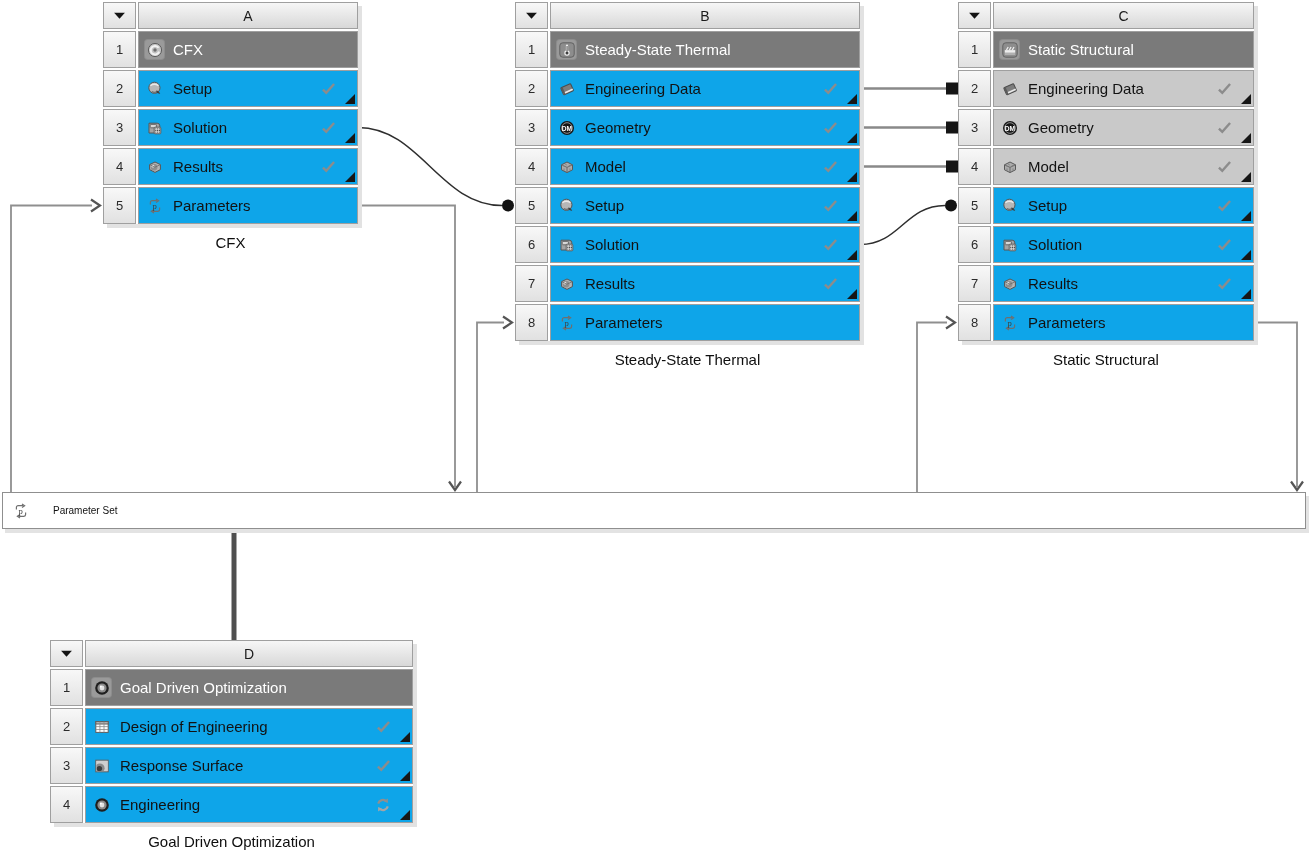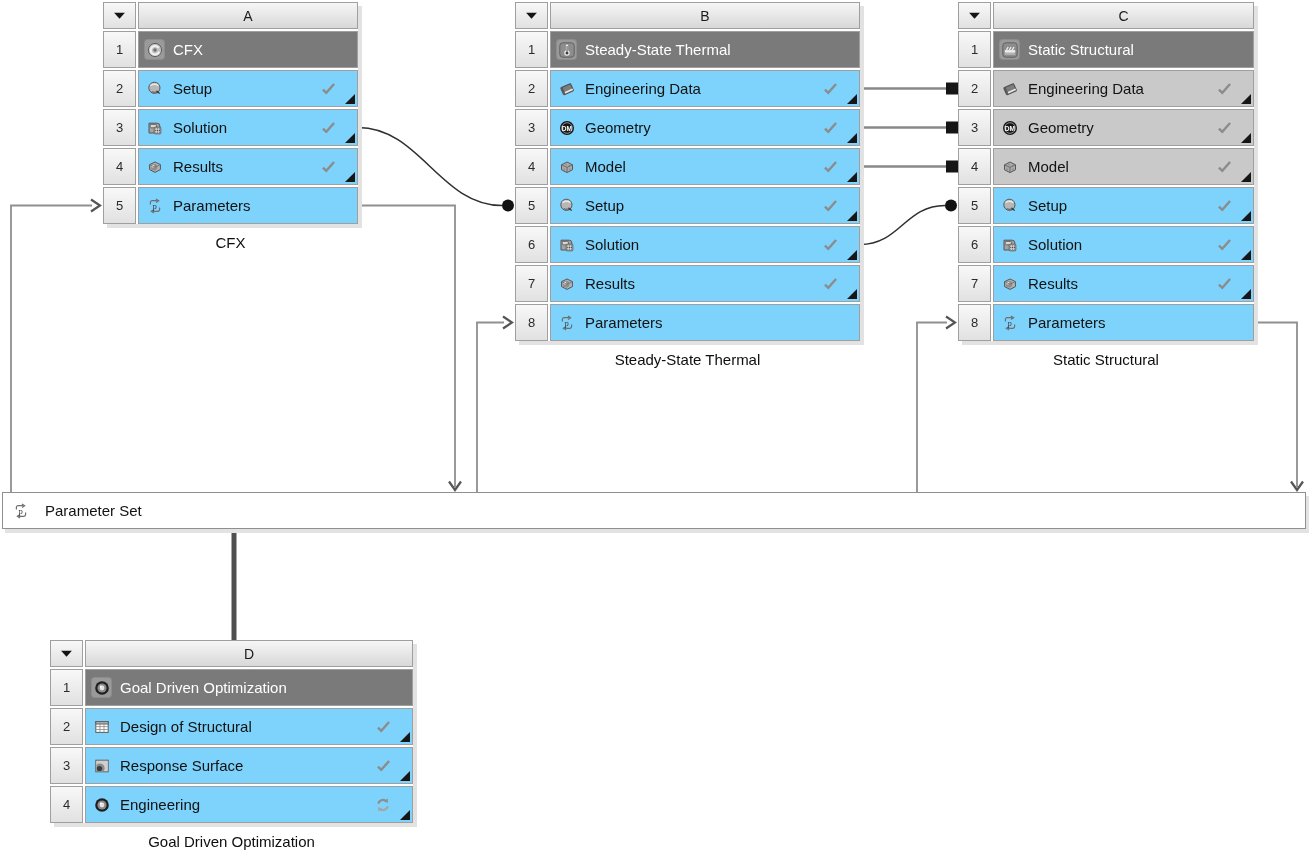--- a/index.html
+++ b/index.html
@@ -19,35 +19,35 @@
   .tblbody{box-shadow:4px 4px 0 #e2e2e2}
   .hdr{display:flex;height:27px;margin-bottom:2px}
   .row{display:flex;height:37px;margin-bottom:2px}
   .row:last-child{margin-bottom:0}
   .cell{border:1px solid #9f9f9f}
   .numcell{flex:0 0 33px;margin-right:2px;background:linear-gradient(#f8f8f8,#e1e1e1);
     display:flex;align-items:center;justify-content:center;font-size:13px;color:#2b2b2b}
   .menucell{cursor:pointer}
   .lettercell{flex:1;background:linear-gradient(#f6f6f6,#d8d8d8);display:flex;align-items:center;
     justify-content:center;font-size:14px;color:#1a1a1a}
-  .maincell{flex:1;background:#7dd3fc;display:flex;align-items:center;padding:0 6px;position:relative;overflow:hidden}
+  .maincell{flex:1;background:#0ea5e9;display:flex;align-items:center;padding:0 6px;position:relative;overflow:hidden}
   .row.sel .maincell{background:#7a7a7a}
   .row.sel .lbl{color:#fff}
   .row.shaded .maincell{background:#c9c9c9}
   .iconwrap{width:19px;height:19px;display:inline-flex;align-items:center;justify-content:center;flex:none;line-height:0}
   .iconwrap.selbg{background:#9a9a9a;border-radius:3px;box-shadow:0 0 0 1px #8d8d8d}
   .lbl{margin-left:9px;font-size:15px;color:#121212;white-space:nowrap}
   .status{margin-left:auto;margin-right:15px;display:inline-flex;line-height:0}
   .tri{position:absolute;right:2px;bottom:2px;line-height:0}
   .caption{margin-top:10px;text-align:center;font-size:15px;color:#0e0e0e}
 
   .pbar{position:absolute;left:2px;top:492px;width:1304px;height:37px;background:#fff;
     border:1px solid #8f8f8f;display:flex;align-items:center;padding:0 8px;z-index:2;
     box-shadow:3px 4px 0 #e3e3e3}
-  .pbar-lbl{margin-left:15px;font-size:15px;color:#121212}
+  .pbar-lbl{margin-left:23px;font-size:10px;color:#121212}
 </style>
 </head>
 <body>
 
 <div id="stage">
 
   <svg id="connections" width="1309" height="860" viewBox="0 0 1309 860">
     <g class="pline">
       <path d="M11 492 V205.5 H92"></path>
       <path class="arr" d="M91 199.5 L100 205.5 L91 211.5"></path>
@@ -619,21 +619,21 @@
           <div class="row">
             <div class="cell numcell">2</div>
             <div class="cell maincell">
               <span class="iconwrap">
                 <svg viewBox="0 0 16 16" width="16" height="16">
                   <rect x="1.8" y="2.6" width="12.4" height="10.8" fill="#fdfdfd" stroke="#5d5d5d"></rect>
                   <rect x="1.8" y="2.6" width="12.4" height="2.4" fill="#b9b9b9" stroke="#5d5d5d"></rect>
                   <path d="M5.9 2.6 V13.4 M10 2.6 V13.4 M1.8 7.6 H14.2 M1.8 10.5 H14.2" stroke="#8a8a8a" stroke-width=".8" fill="none"></path>
                 </svg>
               </span>
-              <span class="lbl">Design of Structural</span>
+              <span class="lbl">Design of Engineering</span>
               <span class="status">
                 <svg viewBox="0 0 16 14" width="15" height="13">
                   <path d="M2 8.2 L5.6 11.6 L14 2.2" fill="none" stroke="#8c8c8c" stroke-width="2.6"></path>
                 </svg>
               </span>
               <span class="tri"><svg viewBox="0 0 10 10" width="10" height="10">
                   <polygon points="10,0 10,10 0,10" fill="#161616"></polygon>
                 </svg></span>
             </div>
           </div>

